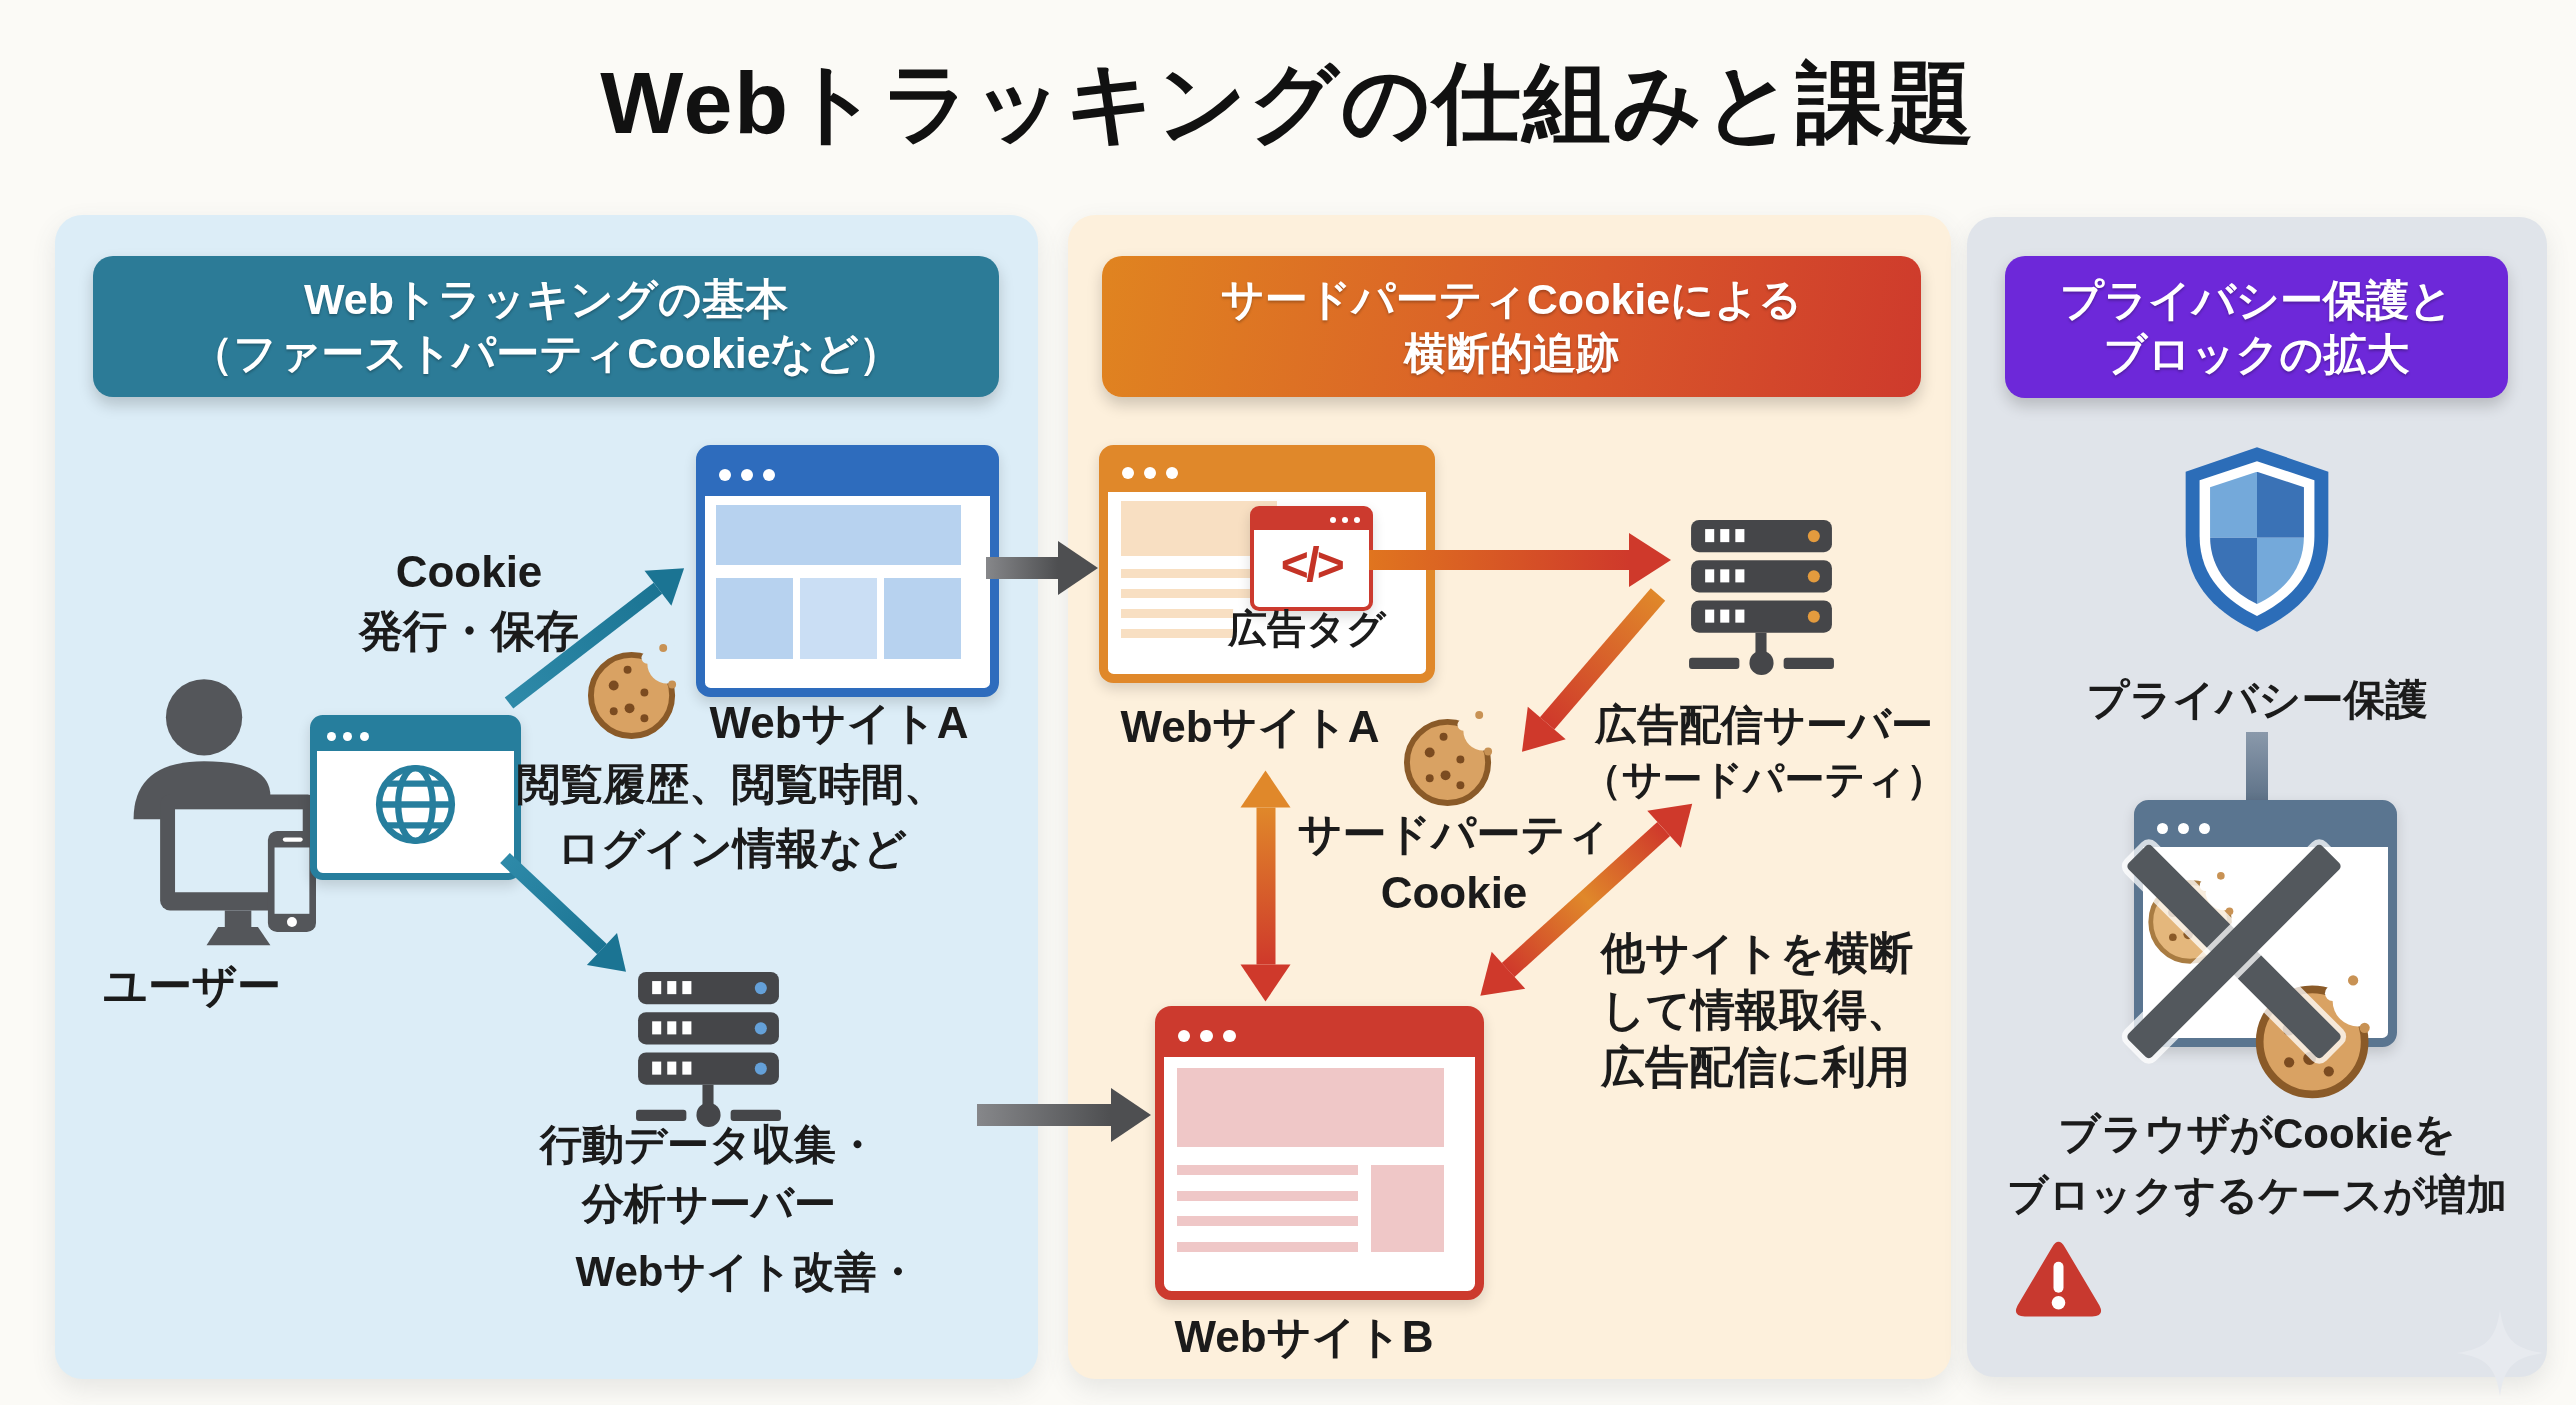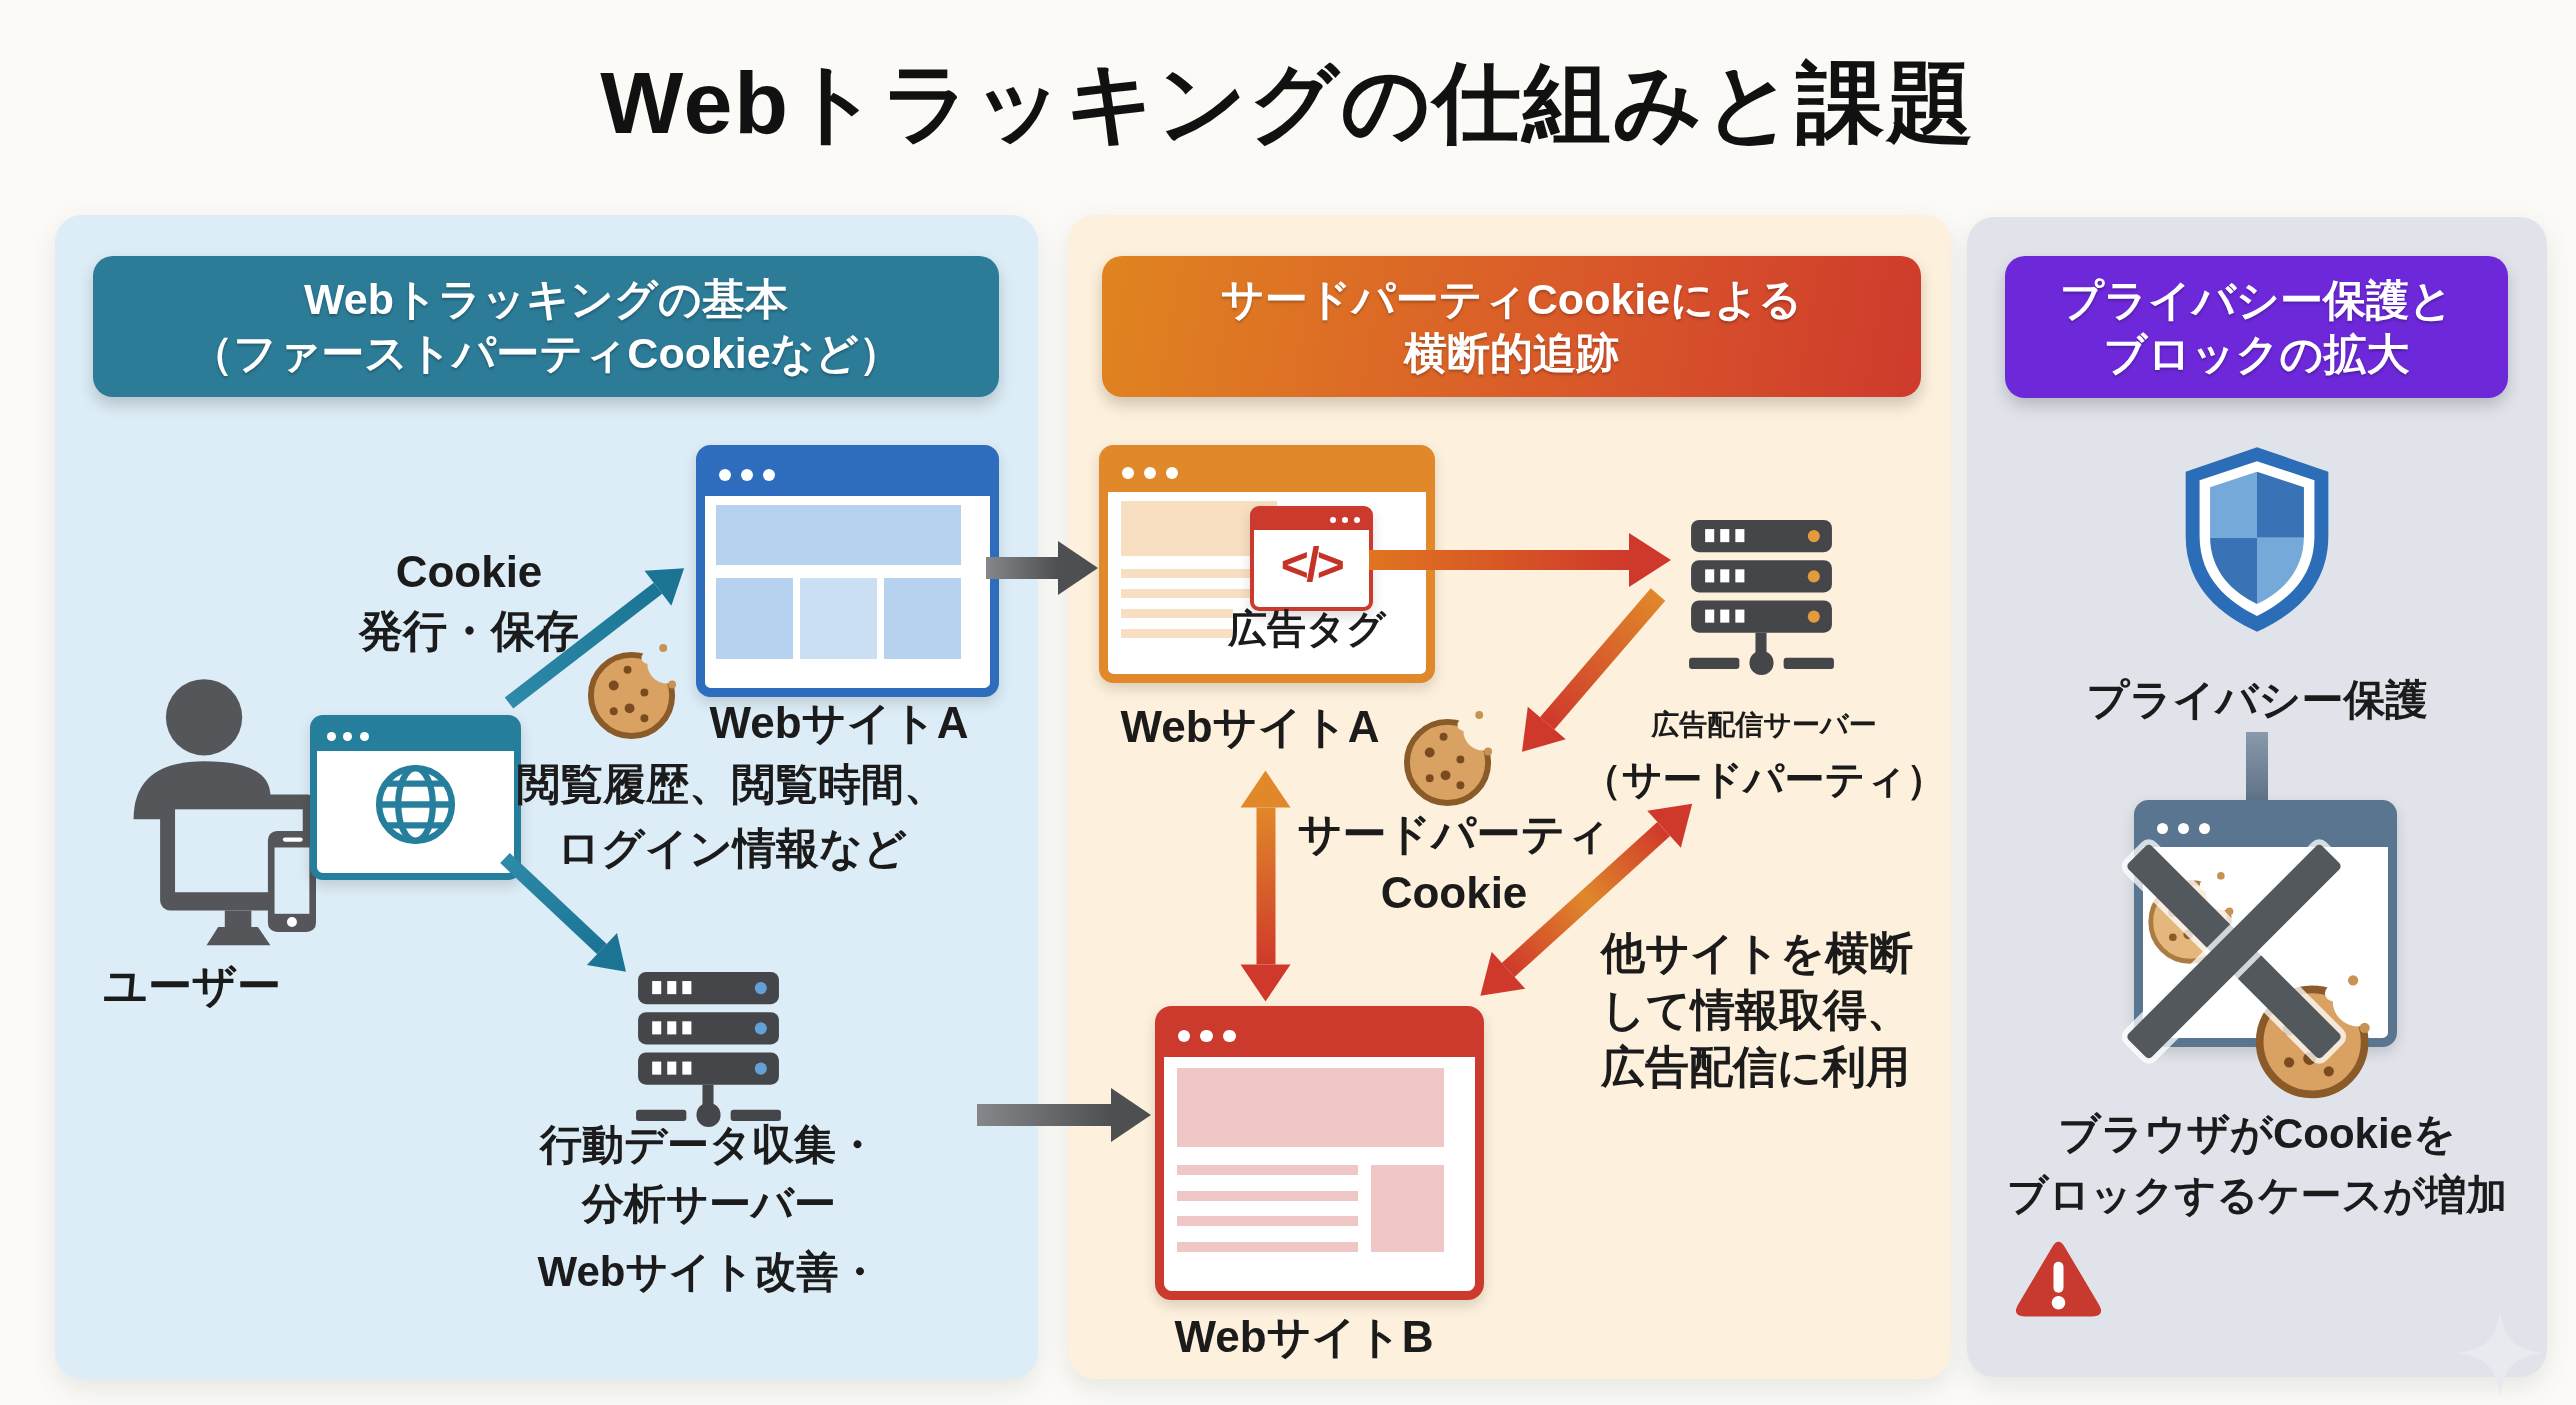--- a/index.html
+++ b/index.html
@@ -154,21 +154,21 @@
         <circle cx="132" cy="58" r="6"></circle>
         <circle cx="132" cy="98" r="6"></circle>
     </g>
     <rect x="74" y="114" width="11" height="26" fill="#454649"></rect>
     <circle cx="80" cy="144" r="12" fill="#454649"></circle>
     <rect x="8" y="139" width="50" height="11" rx="3" fill="#454649"></rect>
     <rect x="102" y="139" width="50" height="11" rx="3" fill="#454649"></rect>
   </svg>
   <div class="cl" style="left:709px;top:1145px;font-size:42px;">行動データ収集・</div>
   <div class="cl" style="left:709px;top:1204px;font-size:42px;">分析サーバー</div>
-  <div class="cl" style="left:709px;top:1272px;font-size:42px;">Webサイト改善・</div>
+  <div class="cl" style="left:747px;top:1272px;font-size:42px;">Webサイト改善・</div>
 
   <div class="arr" style="left:509px;top:681px;width:221px;height:44px;transform:rotate(-37.6deg);">
     <div class="s" style="height:14.6px;background:linear-gradient(to right,#2e8aa9,#1b7493);"></div>
     <div class="tri" style="border-top:22px solid transparent;border-bottom:22px solid transparent;border-left:33px solid #1b7493;"></div>
   </div>
   <div class="arr" style="left:505px;top:836px;width:166px;height:44px;transform:rotate(43.2deg);">
     <div class="s" style="height:14.6px;background:linear-gradient(to right,#2e8aa9,#1b7493);"></div>
     <div class="tri" style="border-top:22px solid transparent;border-bottom:22px solid transparent;border-left:33px solid #1b7493;"></div>
   </div>
 
@@ -236,21 +236,21 @@
     <g fill="#e39b3e">
       <circle cx="132" cy="18" r="6"></circle>
         <circle cx="132" cy="58" r="6"></circle>
         <circle cx="132" cy="98" r="6"></circle>
     </g>
     <rect x="74" y="114" width="11" height="26" fill="#454649"></rect>
     <circle cx="80" cy="144" r="12" fill="#454649"></circle>
     <rect x="8" y="139" width="50" height="11" rx="3" fill="#454649"></rect>
     <rect x="102" y="139" width="50" height="11" rx="3" fill="#454649"></rect>
   </svg>
-  <div class="cl" style="left:1764px;top:725px;font-size:28px;">広告配信サーバー</div>
+  <div class="cl" style="left:1764px;top:725px;font-size:42px;">広告配信サーバー</div>
   <div class="cl" style="left:1764px;top:779px;font-size:40px;">（サードパーティ）</div>
 
   <div class="arr" style="left:1658px;top:569px;width:208px;height:51px;transform:rotate(130.7deg);">
     <div class="s" style="height:18.3px;background:linear-gradient(to right,#e0882a,#cf392b);"></div>
     <div class="tri" style="border-top:25.6px solid transparent;border-bottom:25.6px solid transparent;border-left:38px solid #cf392b;"></div>
   </div>
 
   <svg class="abs" style="left:1401px;top:710px;" width="99" height="99" viewBox="0 0 100 100">
     <circle cx="47" cy="53" r="41" fill="#d9a263" stroke="#8a5a28" stroke-width="6"></circle>
     <g fill="#7b4b20">

